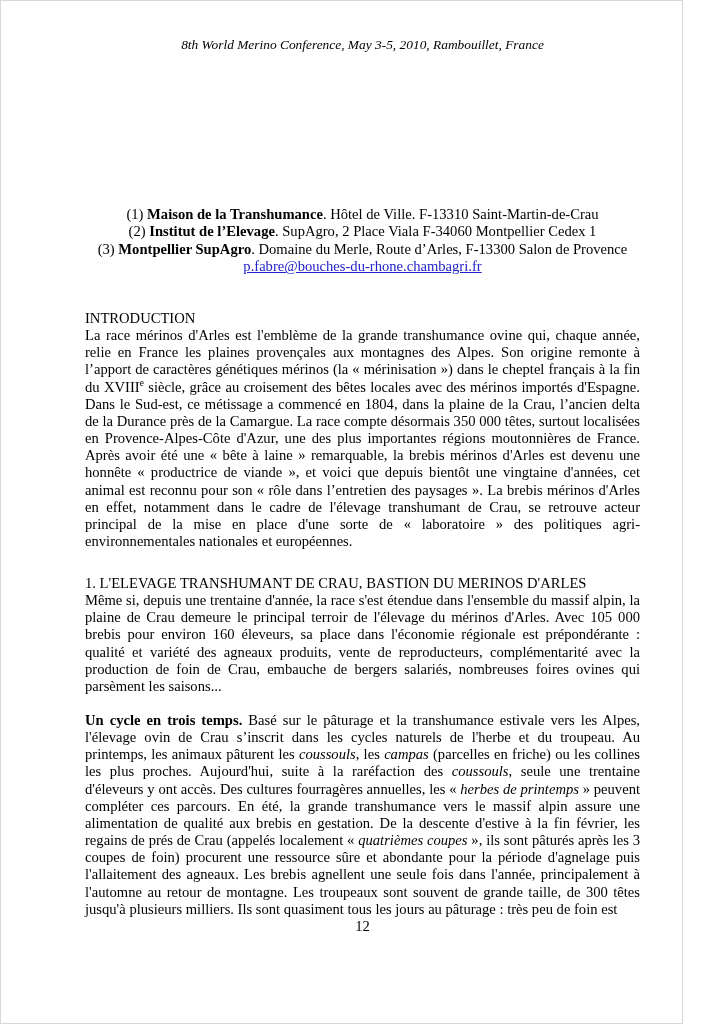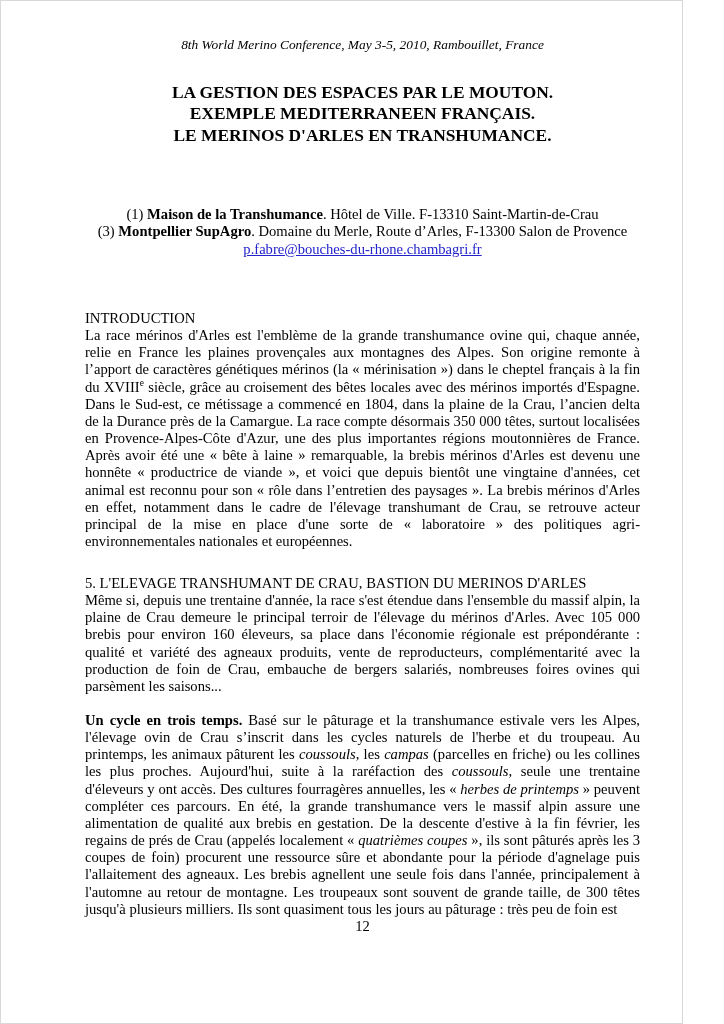--- a/index.html
+++ b/index.html
@@ -27,40 +27,36 @@
   .page-number { top:918px; text-align:center; font-size:14.6px; }
   .footer { top:960px; display:flex; justify-content:space-between; font-style:italic; font-size:13.4px; }
 </style>
 </head>
 <body>
 
 <div class="page">
 
   <div class="abs running-header">8th World Merino Conference, May 3-5, 2010, Rambouillet, France</div>
 
-  <div class="abs paper-title">
-    <div>LA GESTION DES ESPACES PAR LE MOUTON.</div>
-    <div>EXEMPLE MEDITERRANEEN FRANÇAIS.</div>
-    <div>LE MERINOS D'ARLES EN TRANSHUMANCE.</div>
-  </div>
 
 
   <div class="abs affiliations">
     <div><span>(1) </span><b>Maison de la Transhumance</b><span>. Hôtel de Ville. F-13310 Saint-Martin-de-Crau</span></div>
+    <div><span>(2) </span><b>Institut de l’Elevage</b><span>. SupAgro, 2 Place Viala F-34060 Montpellier Cedex 1</span></div>
     <div><span>(3) </span><b>Montpellier SupAgro</b><span>. Domaine du Merle, Route d’Arles, F-13300 Salon de Provence</span></div>
     <div class="email"><a>p.fabre@bouches-du-rhone.chambagri.fr</a></div>
   </div>
 
   <div class="abs body-text intro-block">
     <p class="sect-heading">INTRODUCTION</p>
     <p><span>La race mérinos d'Arles est l'emblème de la grande transhumance ovine qui, chaque année, relie en France les plaines provençales aux montagnes des Alpes. Son origine remonte à l’apport de caractères génétiques mérinos (la « mérinisation ») dans le cheptel français à la fin du XVIII</span><sup>e</sup><span> siècle, grâce au croisement des bêtes locales avec des mérinos importés d'Espagne. Dans le Sud-est, ce métissage a commencé en 1804, dans la plaine de la Crau, l’ancien delta de la Durance près de la Camargue. La race compte désormais 350 000 têtes, surtout localisées en Provence-Alpes-Côte d'Azur, une des plus importantes régions moutonnières de France. Après avoir été une « bête à laine » remarquable, la brebis mérinos d'Arles est devenu une honnête « productrice de viande », et voici que depuis bientôt une vingtaine d'années, cet animal est reconnu pour son « rôle dans l’entretien des paysages ». La brebis mérinos d'Arles en effet, notamment dans le cadre de l'élevage transhumant de Crau, se retrouve acteur principal de la mise en place d'une sorte de « laboratoire » des politiques agri-environnementales nationales et européennes.</span></p>
   </div>
 
   <div class="abs body-text section1-block">
-    <p class="sect-heading">5. L'ELEVAGE TRANSHUMANT DE CRAU, BASTION DU MERINOS D'ARLES</p>
+    <p class="sect-heading">1. L'ELEVAGE TRANSHUMANT DE CRAU, BASTION DU MERINOS D'ARLES</p>
     <p>Même si, depuis une trentaine d'année, la race s'est étendue dans l'ensemble du massif alpin, la plaine de Crau demeure le principal terroir de l'élevage du mérinos d'Arles. Avec 105 000 brebis pour environ 160 éleveurs, sa place dans l'économie régionale est prépondérante : qualité et variété des agneaux produits, vente de reproducteurs, complémentarité avec la production de foin de Crau, embauche de bergers salariés, nombreuses foires ovines qui parsèment les saisons...</p>
   </div>
 
   <div class="abs body-text cycle-block">
     <p><span class="lead">Un cycle en trois temps.</span><span> Basé sur le pâturage et la transhumance estivale vers les Alpes, l'élevage ovin de Crau s’inscrit dans les cycles naturels de l'herbe et du troupeau. Au printemps, les animaux pâturent les </span><span class="it">coussouls</span><span>, les </span><span class="it">campas</span><span> (parcelles en friche) ou les collines les plus proches. Aujourd'hui, suite à la raréfaction des </span><span class="it">coussouls</span><span>, seule une trentaine d'éleveurs y ont accès. Des cultures fourragères annuelles, les « </span><span class="it">herbes de printemps</span><span> » peuvent compléter ces parcours. En été, la grande transhumance vers le massif alpin assure une alimentation de qualité aux brebis en gestation. De la descente d'estive à la fin février, les regains de prés de Crau (appelés localement « </span><span class="it">quatrièmes coupes</span><span> », ils sont pâturés après les 3 coupes de foin) procurent une ressource sûre et abondante pour la période d'agnelage puis l'allaitement des agneaux. Les brebis agnellent une seule fois dans l'année, principalement à l'automne au retour de montagne. Les troupeaux sont souvent de grande taille, de 300 têtes jusqu'à plusieurs milliers. Ils sont quasiment tous les jours au pâturage : très peu de foin est</span></p>
   </div>
 
   <div class="abs page-number">12</div>
 
 

